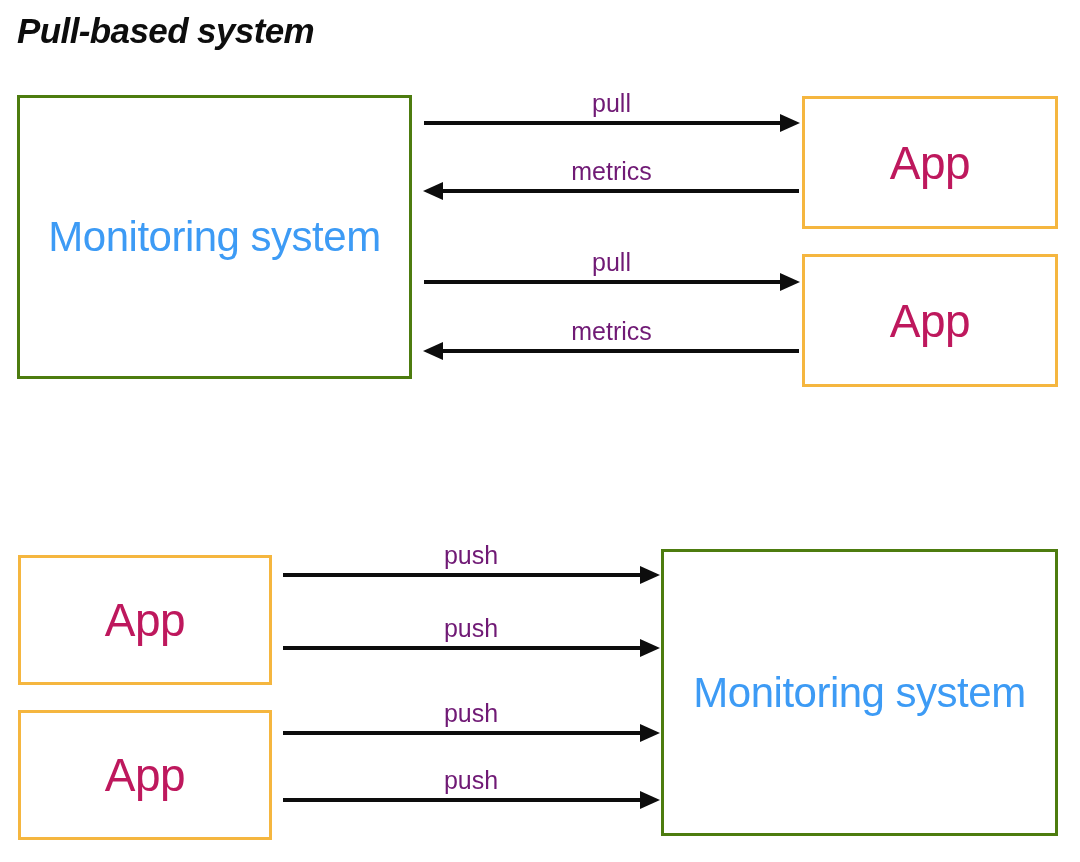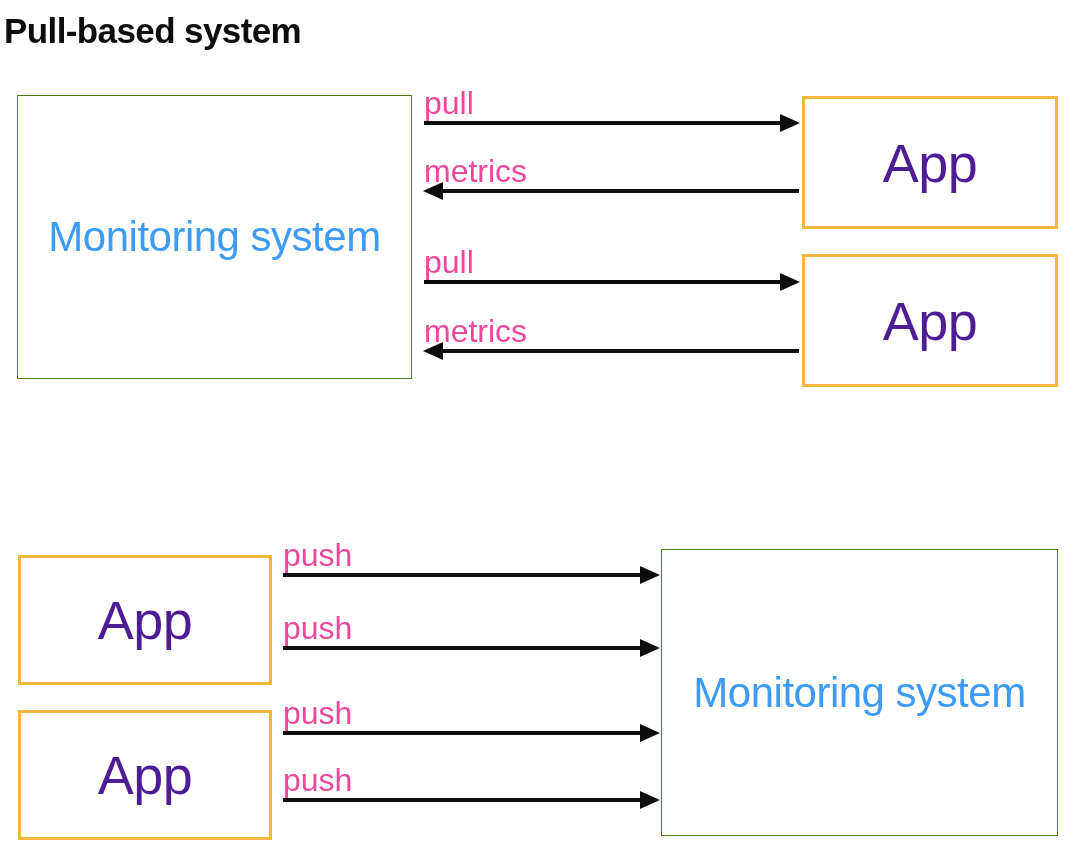--- a/index.html
+++ b/index.html
@@ -15,45 +15,45 @@
   
   .section-title{
     position:absolute;
     font-weight:bold;
     font-size:35px;
     line-height:40px;
     letter-spacing:-0.6px;
     color:#0d0d0d;
     white-space:nowrap;
   }
-  #title-pull{left:4px;top:11px;}
+  #title-pull{left:17px;top:11px;font-style:italic;}
   #title-push{left:17px;top:455px;}
 
   
   .box{
     position:absolute;
     box-sizing:border-box;
     background:#ffffff;
     display:flex;
     align-items:center;
     justify-content:center;
     text-align:center;
   }
   .box-blue{
-    border:1px solid #4d7c0f;
+    border:3px solid #4d7c0f;
     color:#3D9BF5;
     font-size:42px;
     line-height:54px;
     font-weight:500;
     letter-spacing:-0.5px;
   }
   .box-orange{
     border:3px solid #F5B63F;
-    color:#4c1d95;
-    font-size:54px;
+    color:#be185d;
+    font-size:46px;
     line-height:52px;
     font-weight:500;
     letter-spacing:-0.5px;
   }
 
   
   #box-monitoring-pull{left:17px;  top:95px;  width:395px; height:284px;}
   #box-app-pull-1    {left:802px; top:96px;  width:256px; height:133px;}
   #box-app-pull-2    {left:802px; top:254px; width:256px; height:133px;}
 
@@ -84,24 +84,24 @@
   }
   .arrow.right .line{right:16px;}
   .arrow.left .head{
     left:-1px;
     border-right:20px solid #0d0d0d;
   }
   .arrow.left .line{left:16px;}
 
   .arrow-label{
     position:absolute;
-    font-size:32px;
+    font-size:25px;
     line-height:30px;
-    color:#ec4899;
-    text-align:left;
+    color:#701a75;
+    text-align:center;
     white-space:nowrap;
   }
 
   
   #arrow-pull-1   {left:424px; top:112px; width:375px;}
   #label-pull-1   {left:424px; top:88px;  width:375px;}
   #arrow-metrics-1{left:424px; top:180px; width:375px;}
   #label-metrics-1{left:424px; top:156px; width:375px;}
   #arrow-pull-2   {left:424px; top:271px; width:375px;}
   #label-pull-2   {left:424px; top:247px; width:375px;}

